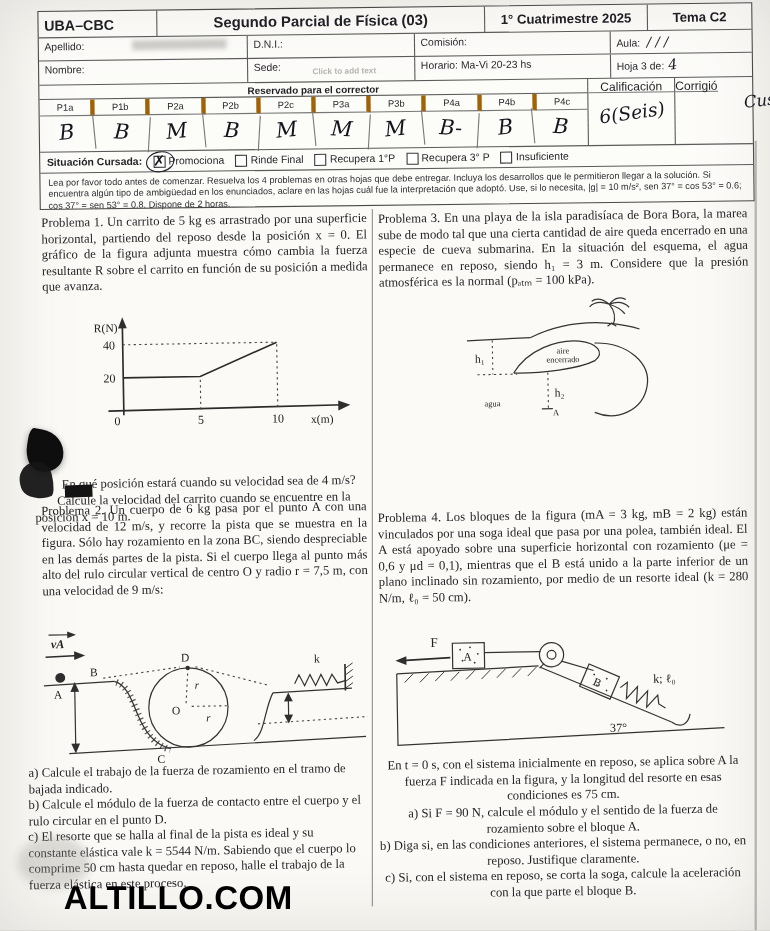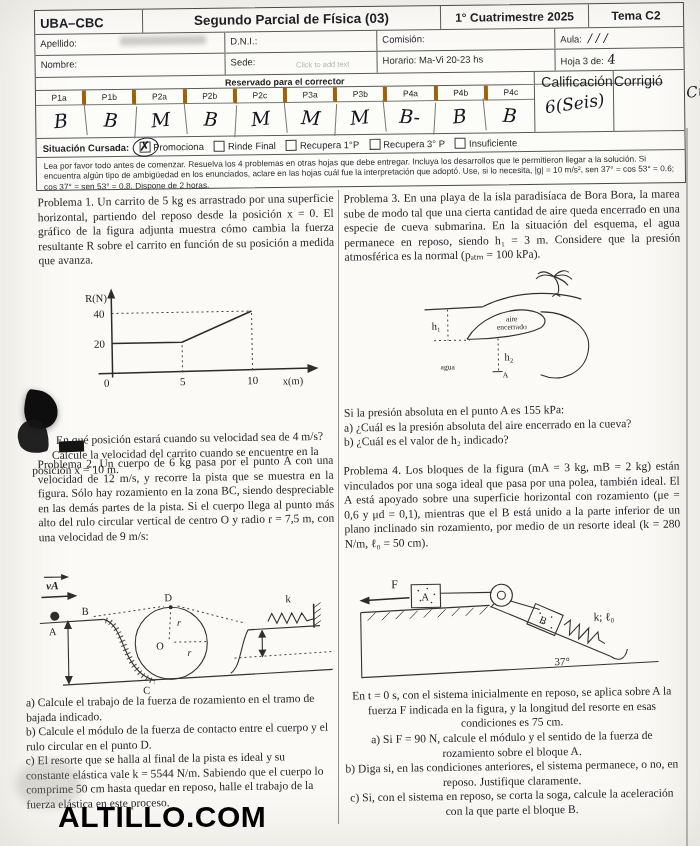--- a/index.html
+++ b/index.html
@@ -27,31 +27,31 @@
   .reservado{font-size:9px;font-weight:bold;text-align:center;border-bottom:1px solid #5a5a5a;padding:2px 0;height:13px;box-sizing:border-box;}
   .pcols,.pvals{display:flex;}
   .pcols span{flex:1 1 0;border-right:4px solid #a16207;border-bottom:1px solid #777;font-size:8.5px;text-align:center;padding:2px 0;height:15px;box-sizing:border-box;}
   .pvals span{flex:1 1 0;border-right:1px solid #777;height:32px;box-sizing:border-box;text-align:center;
               font-family:"DejaVu Serif",serif;font-style:italic;font-size:19px;color:#14141c;padding-top:4px;}
   .pcols span:last-child,.pvals span:last-child{border-right:none;}
   .pvals span:nth-child(odd){transform:rotate(-5deg);}
   .pvals span:nth-child(even){transform:rotate(4deg);}
   .calif-block{flex:0 0 78px;border-right:1px solid #5a5a5a;display:flex;flex-direction:column;}
   .corrij-block{flex:1 1 auto;display:flex;flex-direction:row;gap:24px;}
-  .mini-lbl{font-size:14px;text-align:right;border-bottom:1px solid #777;padding:2px 0;height:13px;box-sizing:border-box;}
+  .mini-lbl{font-size:11px;text-align:center;border-bottom:1px solid #777;padding:2px 0;height:13px;box-sizing:border-box;}
   .calif-val{font-family:"DejaVu Serif",serif;font-style:italic;font-size:17px;text-align:center;padding-top:9px;transform:rotate(-7deg);}
   .sig{font-family:"DejaVu Serif",serif;font-style:italic;font-size:15px;text-align:center;padding-top:11px;transform:rotate(-5deg);color:#1a1a24;}
   .sit-row{display:flex;align-items:center;gap:10px;border-bottom:1px solid #5a5a5a;padding:2px 6px;height:19px;box-sizing:border-box;font-size:9.5px;}
   .sit-lbl{font-weight:bold;}
   .opt{display:flex;align-items:center;gap:3px;position:relative;}
   .chk{width:9px;height:9px;border:1px solid #3a3a3a;display:inline-block;position:relative;background:#fff;}
   .chk.checked::after{content:"✗";position:absolute;top:-4px;left:-1px;font-size:13px;color:#14141c;font-family:"DejaVu Serif",serif;}
   .circ{position:absolute;left:-7px;top:-4px;width:24px;height:17px;border:1.6px solid #20202a;border-radius:50%;transform:rotate(-10deg);}
   .instr{font-size:8.3px;line-height:1.25;padding:3px 7px;height:32px;box-sizing:border-box;color:#2c2c30;}
-  .ghost{position:absolute;left:296px;top:60px;font-family:"Liberation Sans",sans-serif;font-size:7.5px;color:#b7b4ae;transform:rotate(-1deg);}
+  .ghost{position:absolute;left:284px;top:60px;font-family:"Liberation Sans",sans-serif;font-size:7.5px;color:#b7b4ae;transform:rotate(-1deg);font-weight:bold;}
   
   .para{font-size:11.6px;line-height:1.26;text-align:justify;margin:0;transform:rotate(-0.9deg);}
   .ptitle{font-weight:normal;}
   .qline{font-size:11.6px;line-height:1.26;transform:rotate(-0.9deg);}
   .qblock div{margin:0;}
   .divider{position:absolute;left:338px;top:190px;width:1px;height:634px;background:#6b6b6b;opacity:.75;}
   .pageedge{position:absolute;left:686px;top:128px;width:1.5px;height:718px;background:#8d8a84;opacity:.6;}
   .watermark{position:absolute;left:58px;top:800px;font-family:"Liberation Sans",sans-serif;font-weight:800;font-size:30px;letter-spacing:.5px;color:#000;}
   
   .blob1{position:absolute;left:24px;top:391px;width:34px;height:38px;background:#0e0e0e;border-radius:12% 70% 55% 45%/30% 60% 45% 60%;transform:rotate(9deg);box-shadow:0 2px 6px rgba(20,20,20,.45);}
@@ -294,25 +294,20 @@
     <path class="stroke" d="M149,40 C180,40 200,60 196,80 C192,102 168,112 148,103"></path>
     <g>
       <line class="dash" x1="106" y1="66" x2="106" y2="99"></line>
       <text class="lab" x="112" y="88">h₂</text>
       <line class="stroke" x1="100" y1="99" x2="110" y2="99"></line>
       <text class="lab-sm" x="110" y="105">A</text>
     </g>
     <text class="lab-sm" x="48" y="96">agua</text>
   </svg>
 
-  <div class="qblock abs" style="left:344px;top:404px;width:336px;">
-    <div class="qline">Si la presión absoluta en el punto A es 155 kPa:</div>
-    <div class="qline">a) ¿Cuál es la presión absoluta del aire encerrado en la cueva?</div>
-    <div class="qline">b) ¿Cuál es el valor de h₂ indicado?</div>
-  </div>
 
   <p class="para abs" style="left:344px;top:462px;width:336px;">
     <b class="ptitle">Problema 4.</b>
     <span>Los bloques de la figura (mA = 3 kg, mB = 2 kg) están vinculados por una soga ideal que pasa por una polea, también ideal. El A está apoyado sobre una superficie horizontal con rozamiento (μe = 0,6 y μd = 0,1), mientras que el B está unido a la parte inferior de un plano inclinado sin rozamiento, por medio de un resorte ideal (k = 280 N/m, ℓ₀ = 50 cm).</span>
   </p>
 
   <svg class="abs g-tilt" style="left:348px;top:574px;" width="332" height="112" viewBox="0 0 332 112">
     <path class="stroke" d="M13,36 L13,101 L310,90"></path>
     <line class="stroke" x1="13" y1="36" x2="142" y2="31"></line>
     <path class="hatchlines" d="M20,44 l8,-8 M34,44 l8,-8 M48,43 l8,-8 M62,43 l8,-8 M76,42 l8,-8 M90,42 l8,-8 M104,41 l8,-8 M118,41 l8,-8 M132,40 l8,-8"></path>

